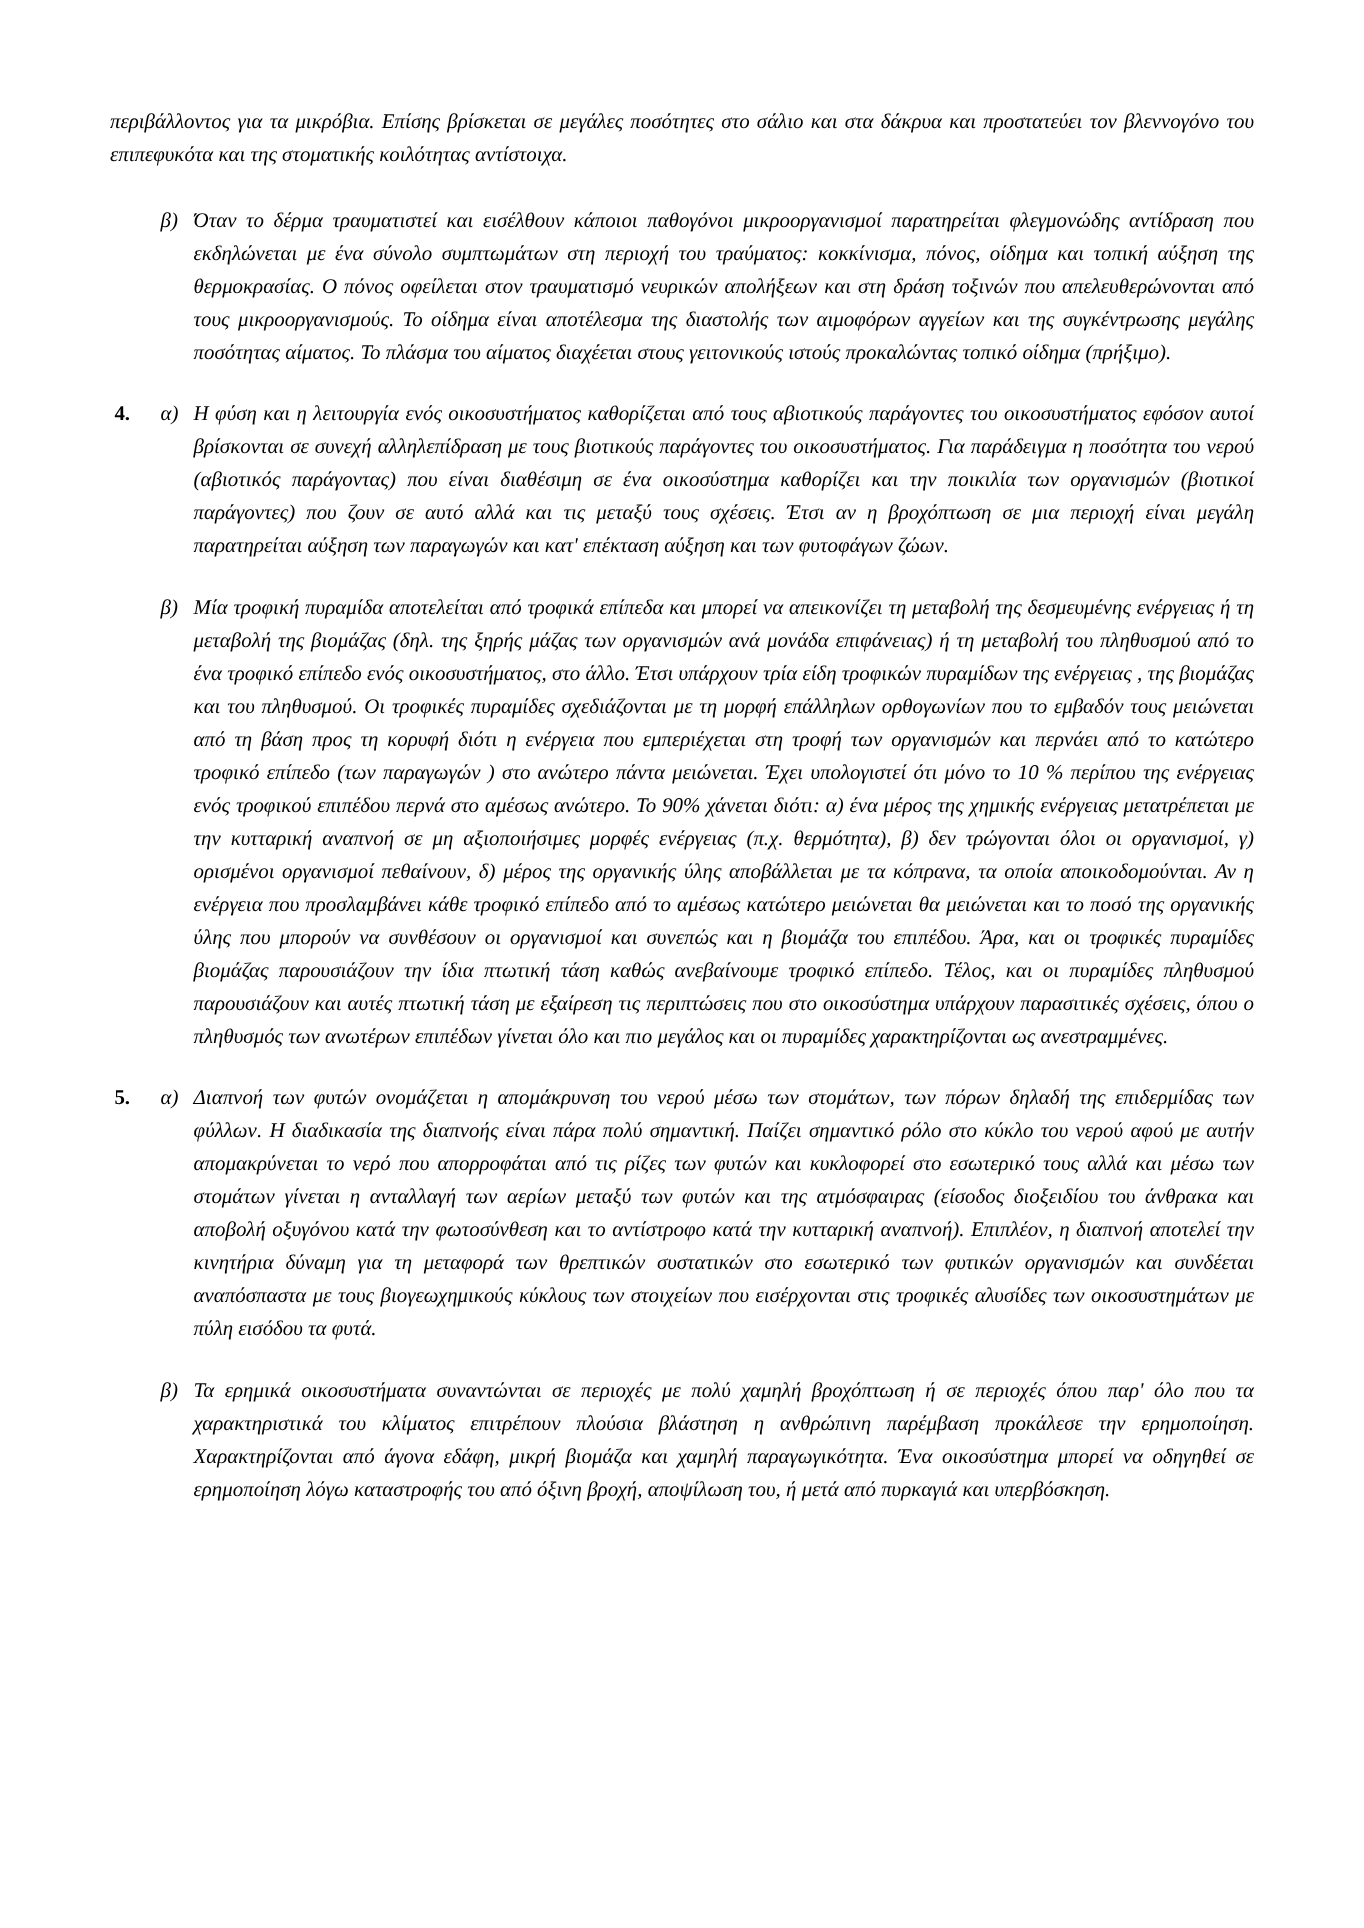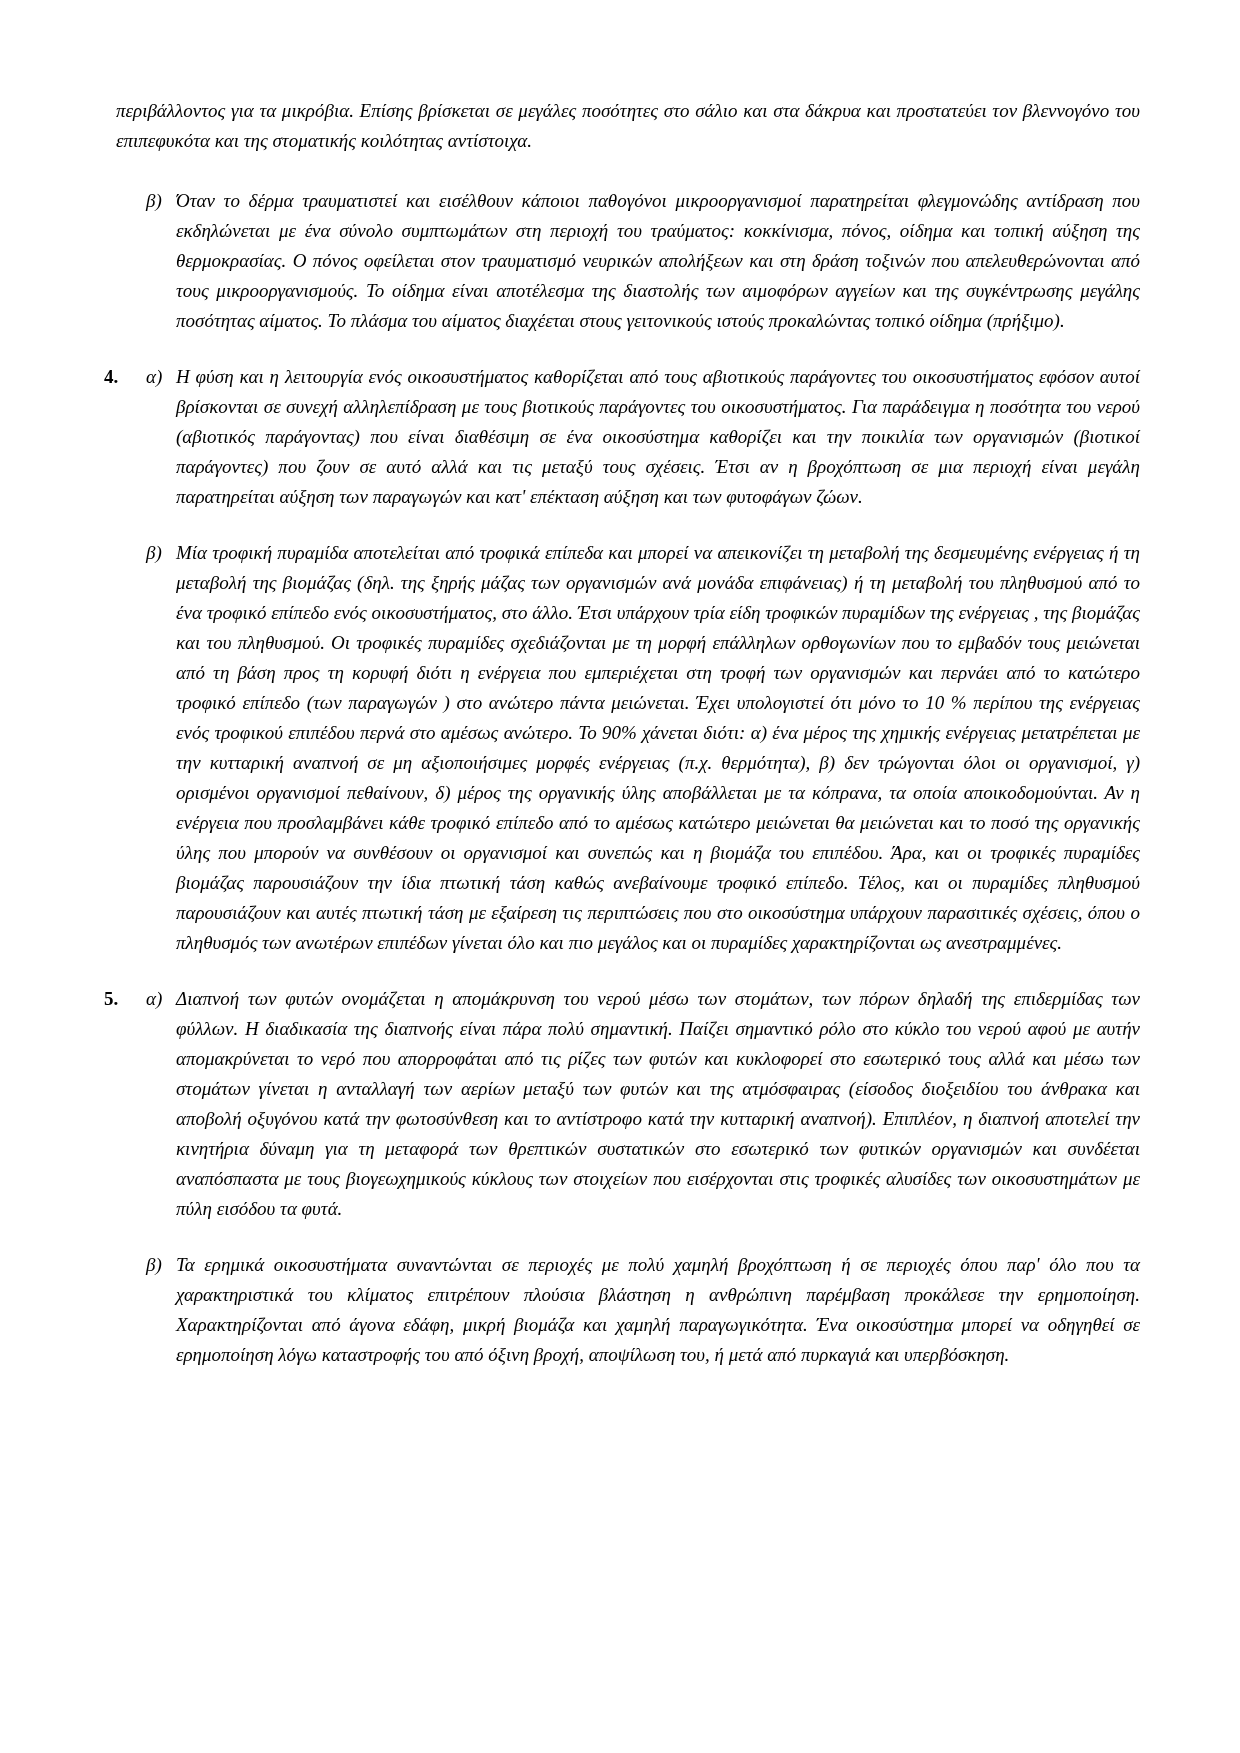--- a/index.html
+++ b/index.html
@@ -52,21 +52,21 @@
     flex: 1 1 auto;
     font-style: italic;
     font-size: 19px;
     line-height: 30px;
     text-align: justify;
     text-justify: inter-word;
     hyphens: none;
   }
   
   .block.lead .text-col {
-    margin-left: 16px;
+    margin-left: 0;
   }
   .block.lead {
     margin-bottom: 30px;
   }
   
   .block.marker-only .num-col {
     flex: 0 0 46px;
   }
 </style>
 </head>

